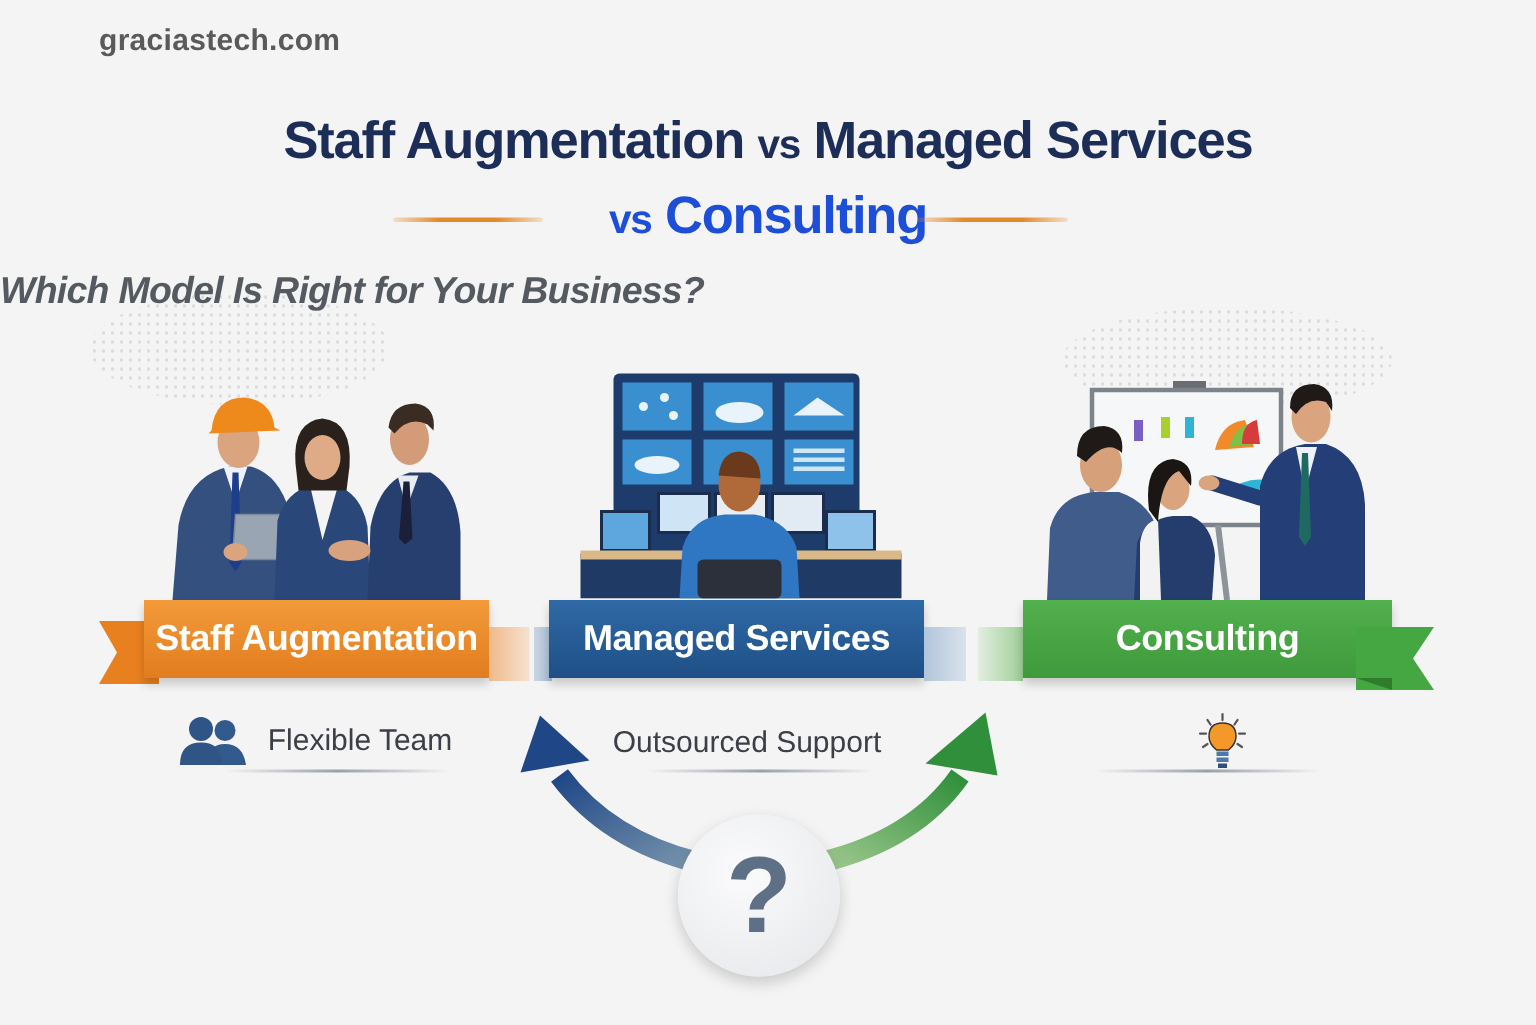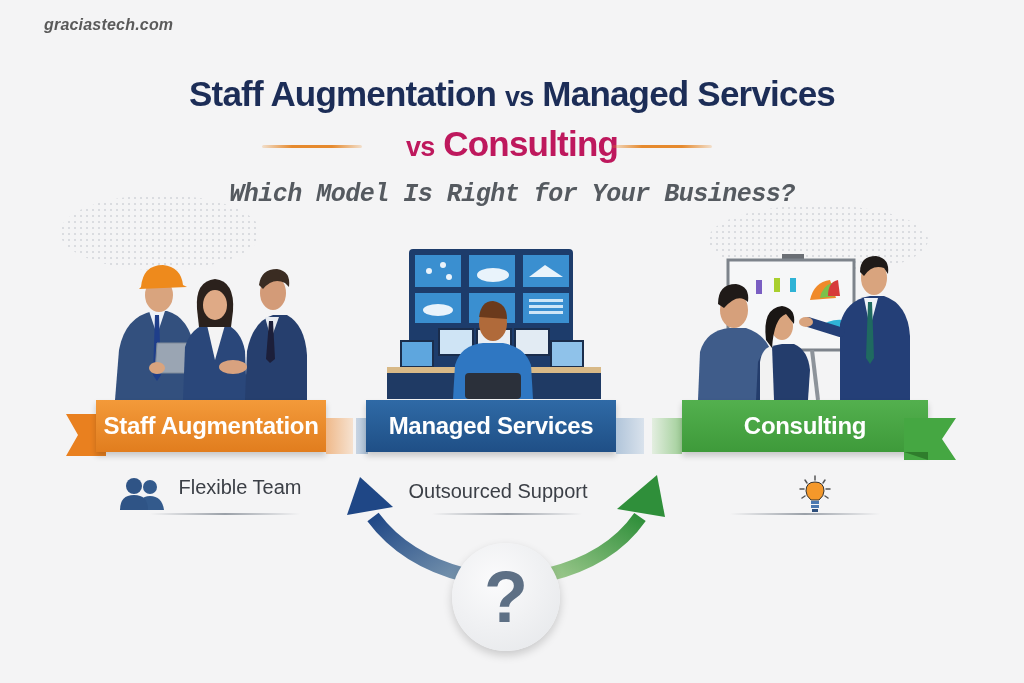--- a/index.html
+++ b/index.html
@@ -6,47 +6,45 @@
   html, body { width: 1024px; height: 683px; overflow: hidden; }
   body {
     background: #f4f4f5;
     font-family: "Liberation Sans", "DejaVu Sans", sans-serif;
     position: relative;
   }
   .abs { position: absolute; }
 
   
   .site {
-    left: 44px; top: 16px;
-    font-size: 16px; font-weight: bold; color: #5a5a5a;
+    left: 66px; top: 16px;
+    font-size: 20px; font-weight: bold; color: #5a5a5a;
     letter-spacing: 0.2px;
-    font-style: italic;
   }
 
   
   .title1 {
     left: 0; width: 1024px; top: 74px; text-align: center;
     font-size: 35px; font-weight: bold; color: #1c2d57;
     letter-spacing: -0.8px;
   }
   .title1 .vs { font-size: 27px; font-weight: bold; }
   .title2 {
     left: 0; width: 1024px; top: 124px; text-align: center;
-    font-size: 35px; font-weight: bold; color: #be185d; letter-spacing: -0.8px;
+    font-size: 35px; font-weight: bold; color: #1d4ed8; letter-spacing: -0.8px;
   }
   .title2 .vs { font-size: 27px; }
   .rule-line {
     height: 3px; background: linear-gradient(90deg, rgba(232,140,40,0.2), #e68a2e 30%, #e68a2e 70%, rgba(232,140,40,0.2));
     border-radius: 2px;
   }
   .subtitle {
-    left: 0; width: 1024px; top: 180px; text-align: center;
+    left: 0; width: 1024px; top: 180px; 
     font-size: 25px; font-style: italic; font-weight: bold; color: #555a60;
     letter-spacing: -0.5px;
-    font-family: Liberation Mono, monospace;
   }
 
   
   .dots {
     background-image: radial-gradient(circle, #d0d3d8 1px, transparent 1.3px);
     background-size: 6px 6px;
     opacity: 0.7;
     border-radius: 50%;
   }
 
@@ -57,21 +55,21 @@
     box-shadow: 0 4px 6px rgba(0,0,0,0.18);
   }
   .b-orange { background: linear-gradient(180deg, #f39a3a, #e17d1e); }
   .b-blue { background: linear-gradient(180deg, #2f6aa6, #1f4f86); }
   .b-green { background: linear-gradient(180deg, #53b04e, #3e9a3a); }
 
   .fade-strip { height: 36px; }
 
   
   .feature {
-    display: flex; justify-content: center; gap: 8px;
+    display: flex; align-items: center; justify-content: center; gap: 8px;
     font-size: 20px; color: #3b3f46;
   }
   .underline { height: 2px; background: linear-gradient(90deg, transparent, #9aa0a8, transparent); }
 
   
   .qcircle {
     left: 452px; top: 543px; width: 108px; height: 108px; border-radius: 50%;
     background: radial-gradient(circle at 40% 35%, #fbfbfc, #e4e6e9);
     box-shadow: 0 4px 10px rgba(0,0,0,0.18);
     display: flex; align-items: center; justify-content: center;

